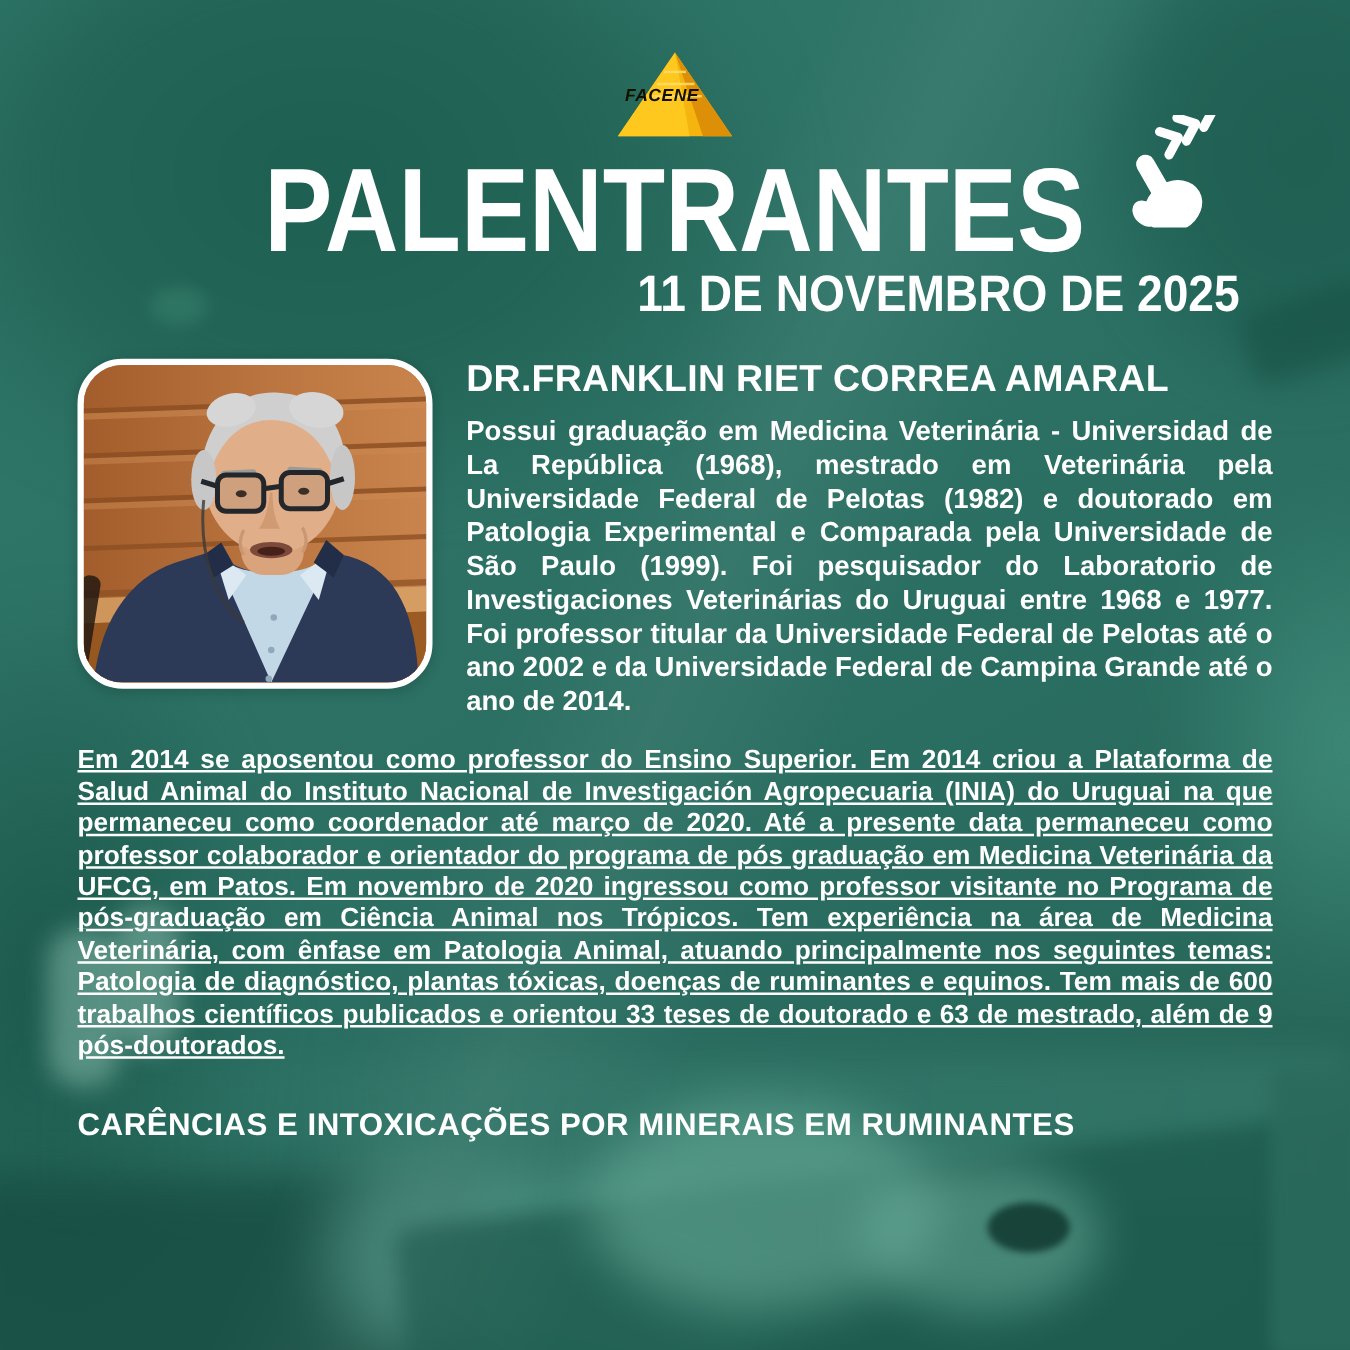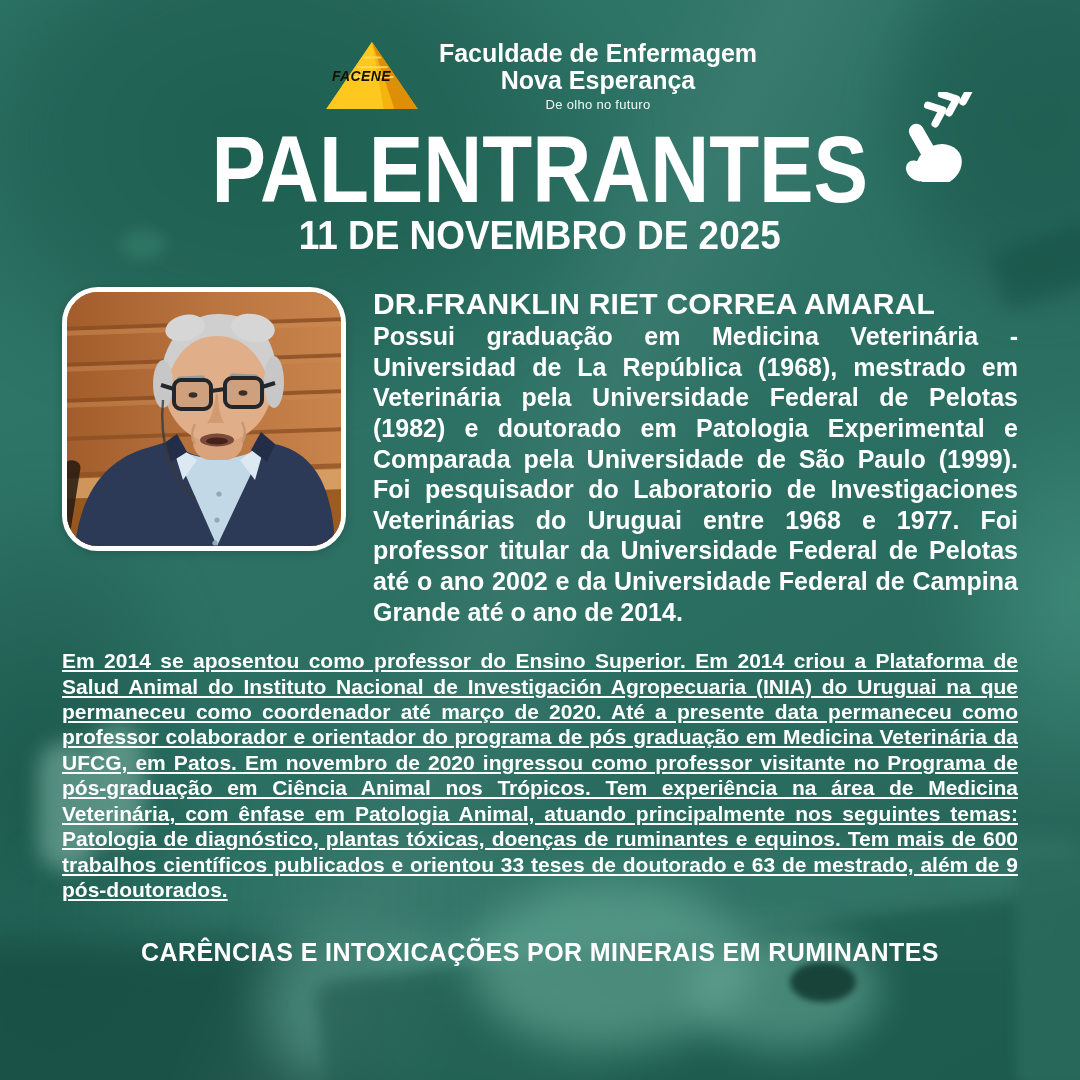--- a/index.html
+++ b/index.html
@@ -46,32 +46,32 @@
   .logo{position:relative;width:98px;height:72px;flex:none;}
   .logo svg{display:block;width:100%;height:100%;}
   .logo-label{position:absolute;left:9px;bottom:28px;color:#151100;font-size:14px;font-weight:700;
     font-style:italic;letter-spacing:.4px;}
   .inst{text-align:center;line-height:1.07;}
   .inst-line{font-size:25px;font-weight:700;}
   .tagline{font-size:13px;font-weight:400;margin-top:4px;letter-spacing:.3px;color:#f2f8f6;}
   .tap-icon{position:absolute;left:894px;top:92px;width:86px;height:90px;z-index:3;}
   .title{ text-align:center;margin-top:10px;font-weight:700;font-size:95px;line-height:1.0;letter-spacing:0px;}
   .title span{display:inline-block;transform:scaleX(.86);transform-origin:center;}
-  .date{text-align:center;margin-top:-2px;font-weight:700;font-size:41px;line-height:1.0;}
+  .date{text-align:right;margin-top:-2px;font-weight:700;font-size:41px;line-height:1.0;}
   .date span{display:inline-block;transform:scaleX(.9);transform-origin:center;}
   .speaker-row{display:flex;margin-top:31px;gap:27px;align-items:flex-start;}
   .photo{width:274px;height:254px;flex:none;border:5px solid #fff;border-radius:36px;overflow:hidden;
     background:#b26c38;box-shadow:0 2px 10px rgba(0,0,0,.18);}
   .photo svg{display:block;width:100%;height:100%;}
   .speaker-info{flex:1;min-width:0;}
   .name{font-size:30px;font-weight:700;letter-spacing:.2px;white-space:nowrap;}
   .bio{font-weight:700;text-align:justify;}
-  .bio1{font-size:25px;line-height:1.225;}
+  .bio1{margin-top:11px;font-size:22px;line-height:1.225;}
   .bio2{margin-top:21px;font-size:21px;line-height:1.21;text-decoration:underline;}
-  .talk{margin-top:36px;text-align:center;font-size:25px;font-weight:700;letter-spacing:.4px;}
+  .talk{margin-top:36px;font-size:25px;font-weight:700;letter-spacing:.4px;}
 </style>
 </head>
 <body>
 
 <div class="poster">
 
   <div class="bg">
     <div class="foliage-tl"></div>
     <div class="foliage-l"></div>
     <div class="leaf1 blob"></div>
@@ -116,25 +116,20 @@
           <polygon points="50,2 97,71 3,71" fill="#F6B40E"></polygon>
           <polygon points="50,2 3,71 62,71" fill="#FFC81F"></polygon>
           <polygon points="50,2 97,71 73,71" fill="#DD8F07"></polygon>
           <g stroke="#FFDE6B" stroke-width="2" opacity="0.85">
             <line x1="41" y1="18" x2="59" y2="18"></line>
             <line x1="35" y1="28" x2="66" y2="28"></line>
             <line x1="29" y1="38" x2="72" y2="38"></line>
           </g>
         </svg>
         <span class="logo-label">FACENE</span>
-      </div>
-      <div class="inst">
-        <div class="inst-line">Faculdade de Enfermagem</div>
-        <div class="inst-line">Nova Esperança</div>
-        <div class="tagline">De olho no futuro</div>
       </div>
     </div>
 
     <div class="title">
       <span>PALENTRANTES</span>
     </div>
     <div class="date">
       <span>11 DE NOVEMBRO DE 2025</span>
     </div>
 

